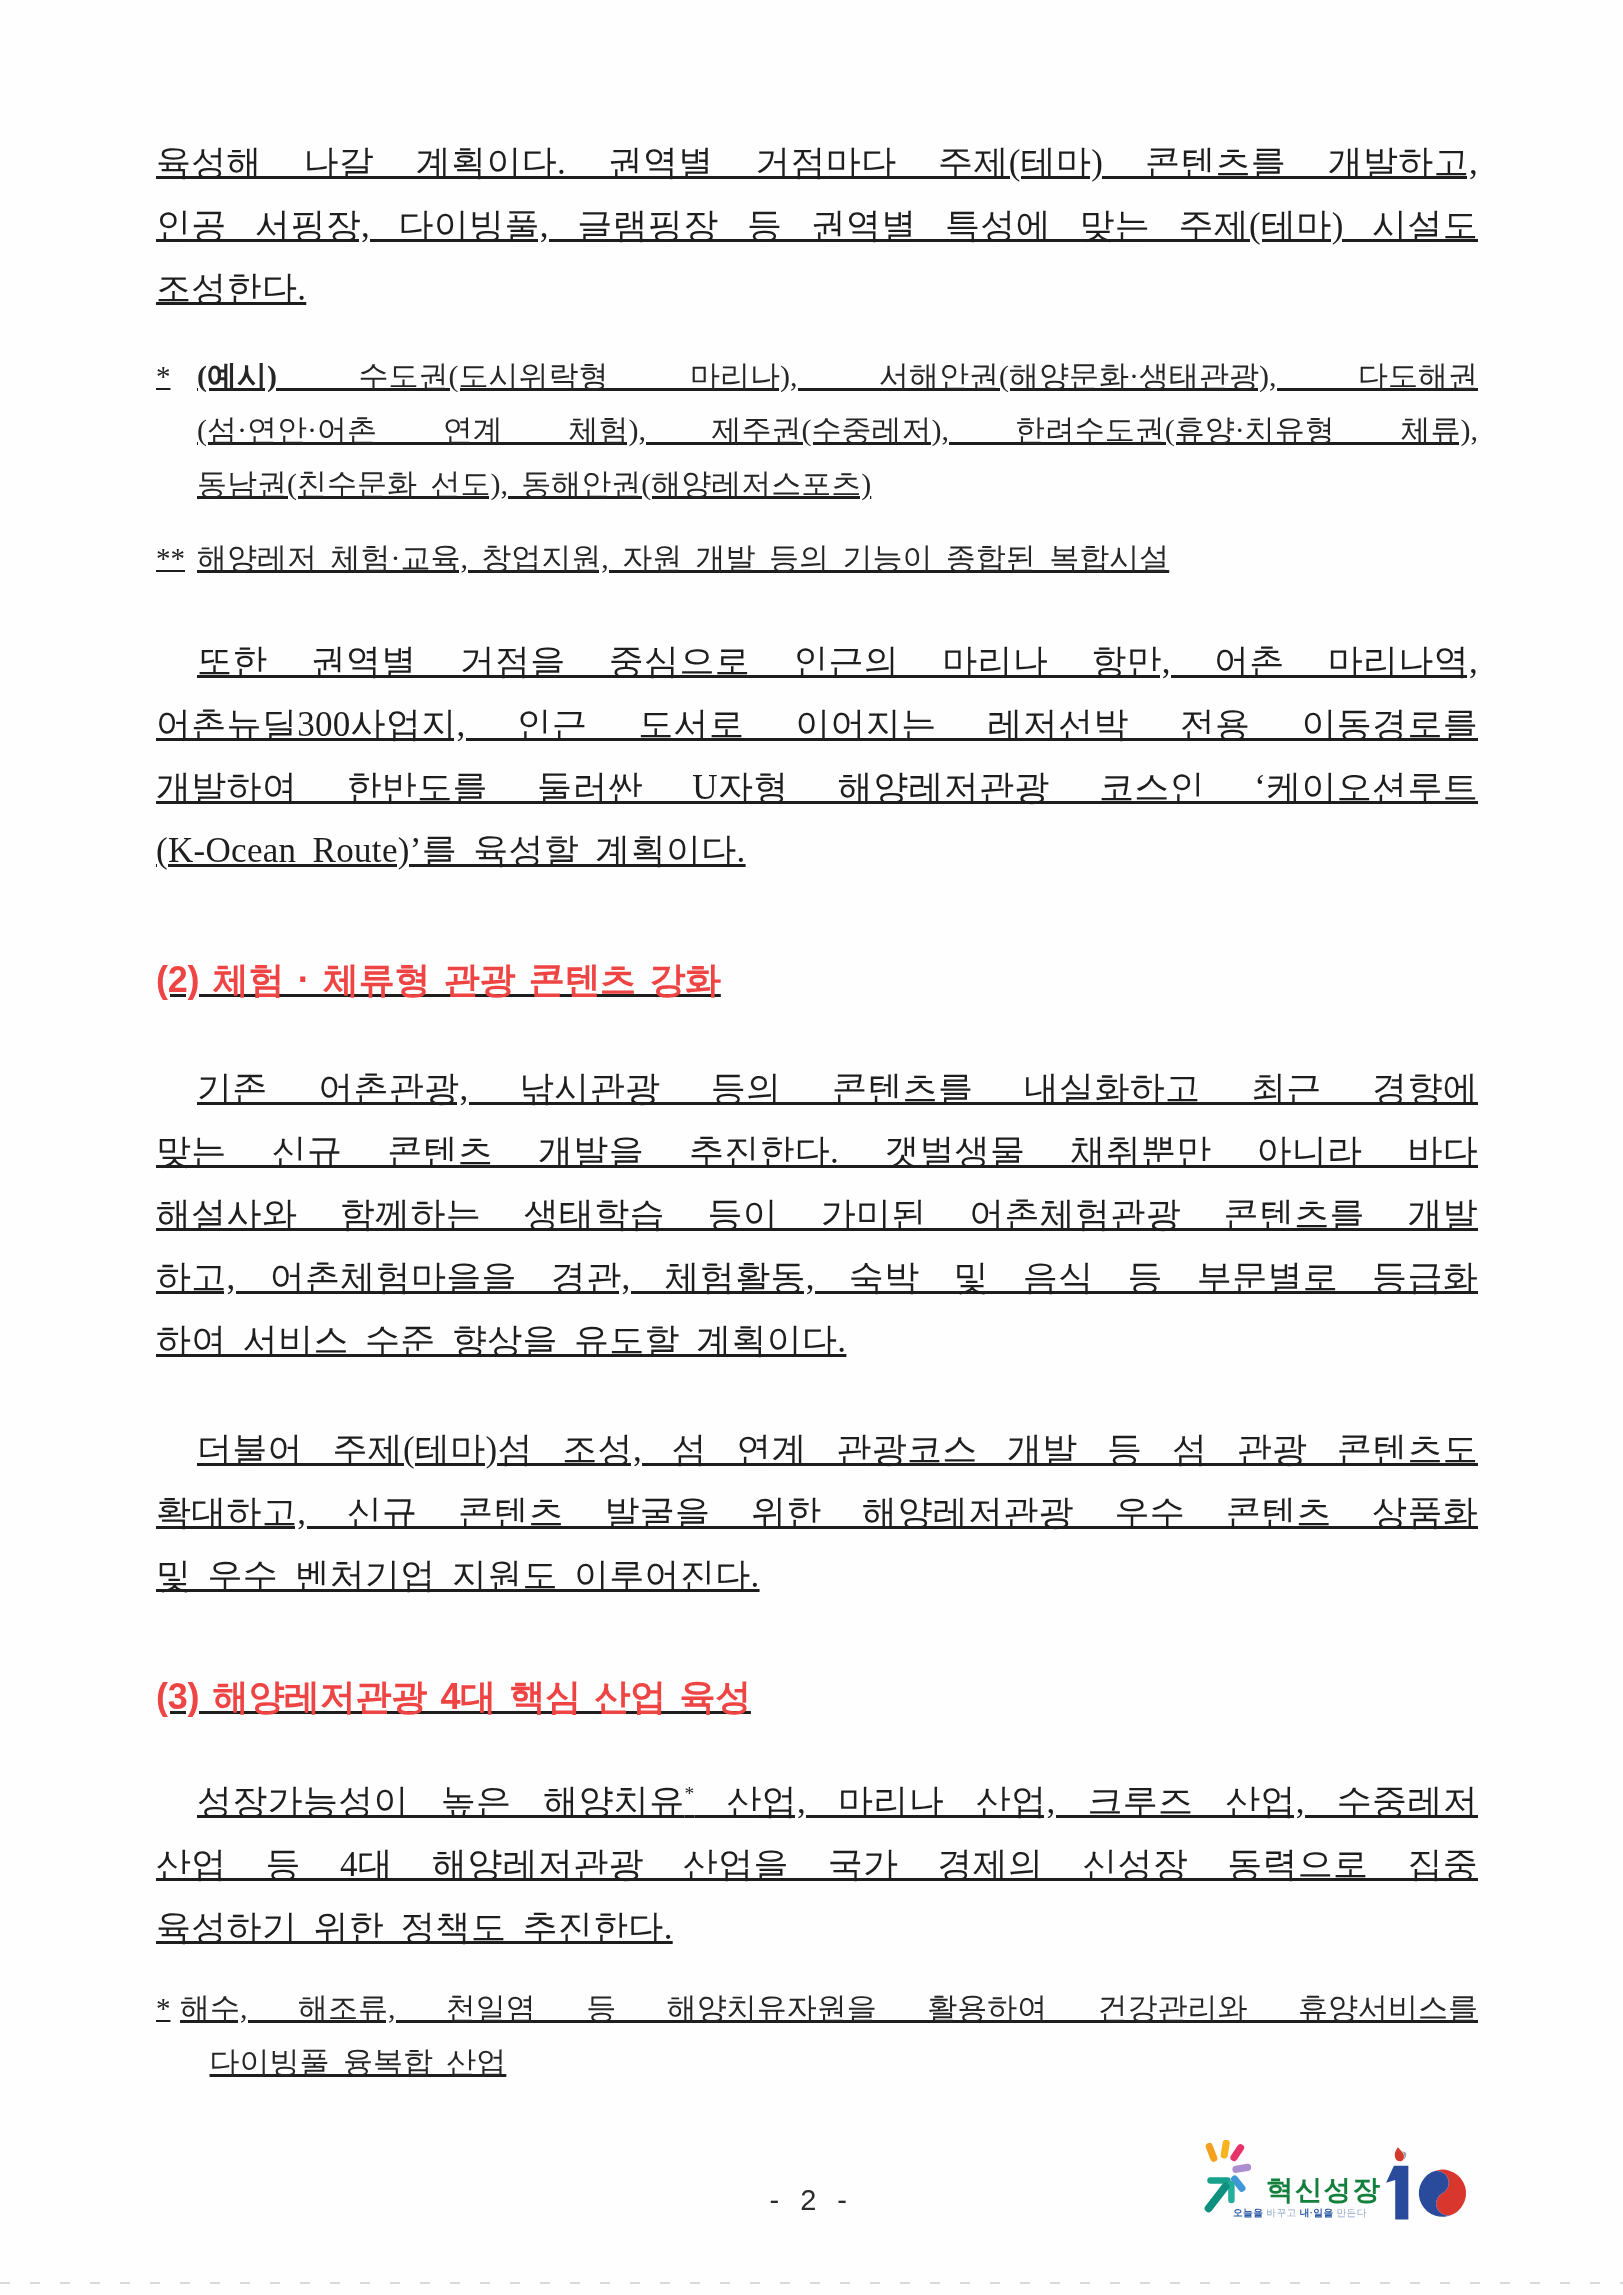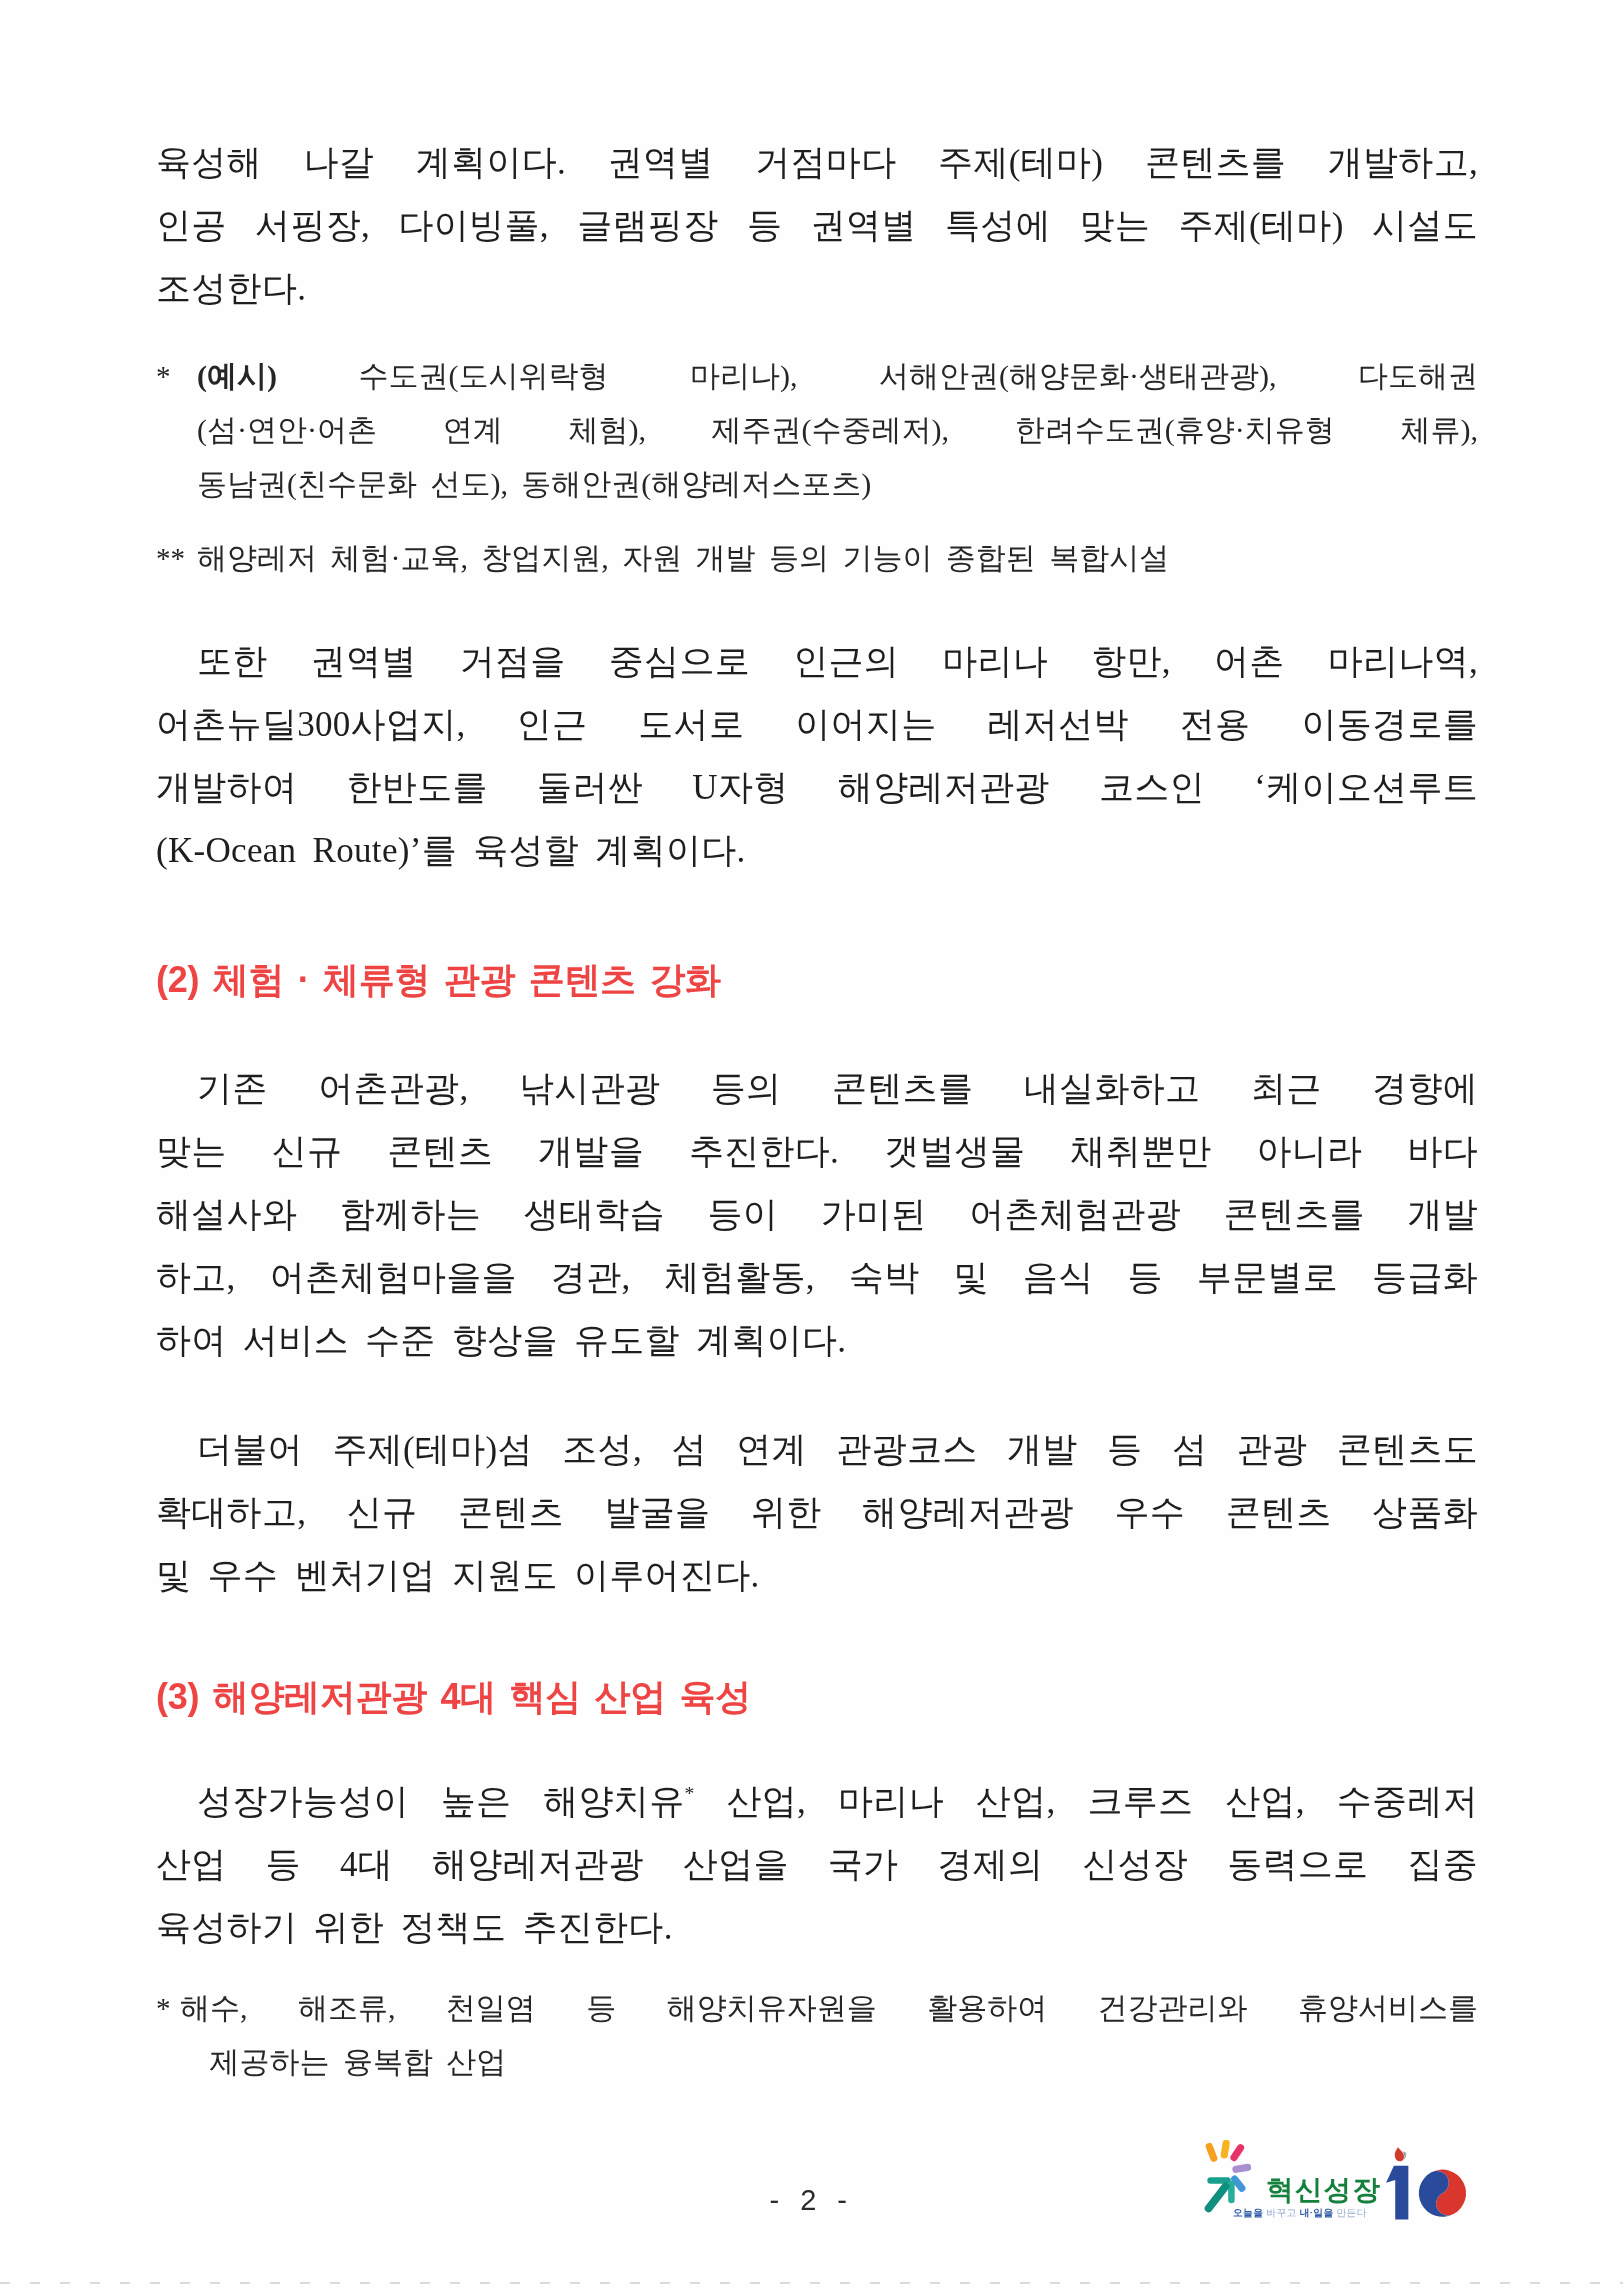--- a/index.html
+++ b/index.html
@@ -6,21 +6,21 @@
   .page{
     position:relative;
     width:1623px;height:2295px;
     background:#fefefe;
     overflow:hidden;
     font-family:"Liberation Serif","DejaVu Serif",serif;
     color:#1e1e1e;
     box-sizing:border-box;
     padding:131px 145px 0 156px;
   }
-  .content{width:1322px;}
+  .content{width:1322px;text-decoration:underline;}
   .para{font-size:35px;line-height:63px;letter-spacing:0.3px;word-spacing:7.2px;}
   .para .ln{white-space:normal;}
   .ln.j{text-align:justify;text-align-last:justify;}
   .ln.last{text-align:left;text-align-last:left;}
   .indent{text-indent:41px;}
   .heading{
     font-family:"Liberation Sans","DejaVu Sans",sans-serif;
     font-weight:900;
     font-size:36px;line-height:46px;
     color:#ef4444;
@@ -144,21 +144,21 @@
       <div class="ln j">산업 등 4대 해양레저관광 산업을 국가 경제의 신성장 동력으로 집중</div>
       <div class="ln last">육성하기 위한 정책도 추진한다.</div>
     </div>
 
     <div class="gap-n3"></div>
 
     <div class="note tight">
       <span class="marker">*</span>
       <div class="note-body">
         <div class="ln j">해수, 해조류, 천일염 등 해양치유자원을 활용하여 건강관리와 휴양서비스를</div>
-        <div class="ln last cont2">제공하는 융복합 산업</div>
+        <div class="ln last cont2">다이빙풀 융복합 산업</div>
       </div>
     </div>
 
   </div>
 
   <div class="page-number">- 2 -</div>
 
   <div class="gov-logo">
 
     <svg class="starburst" width="47" height="73" viewBox="0 0 72 112">

